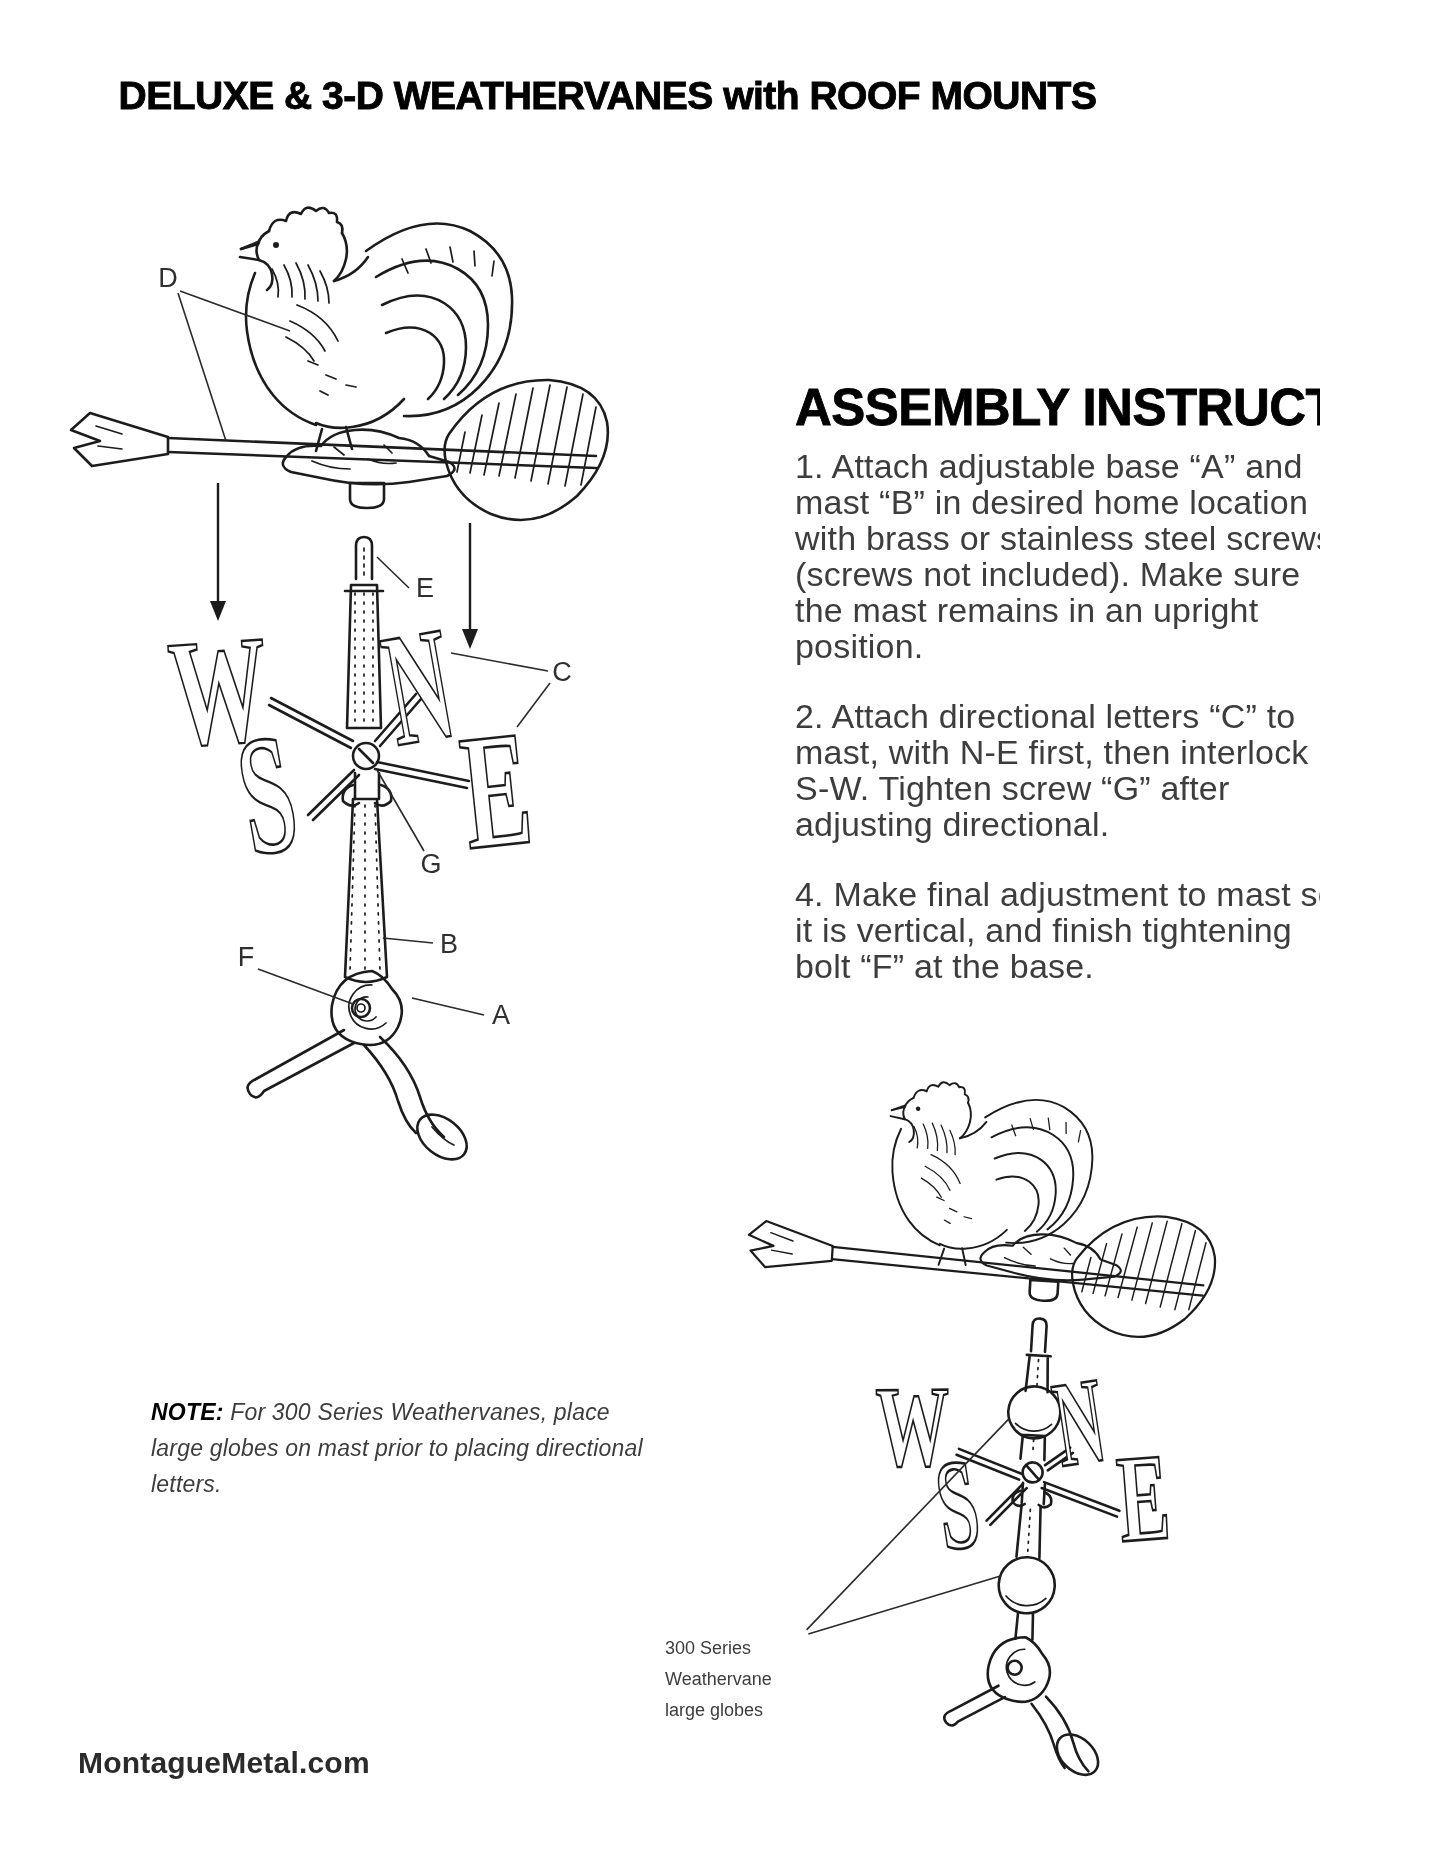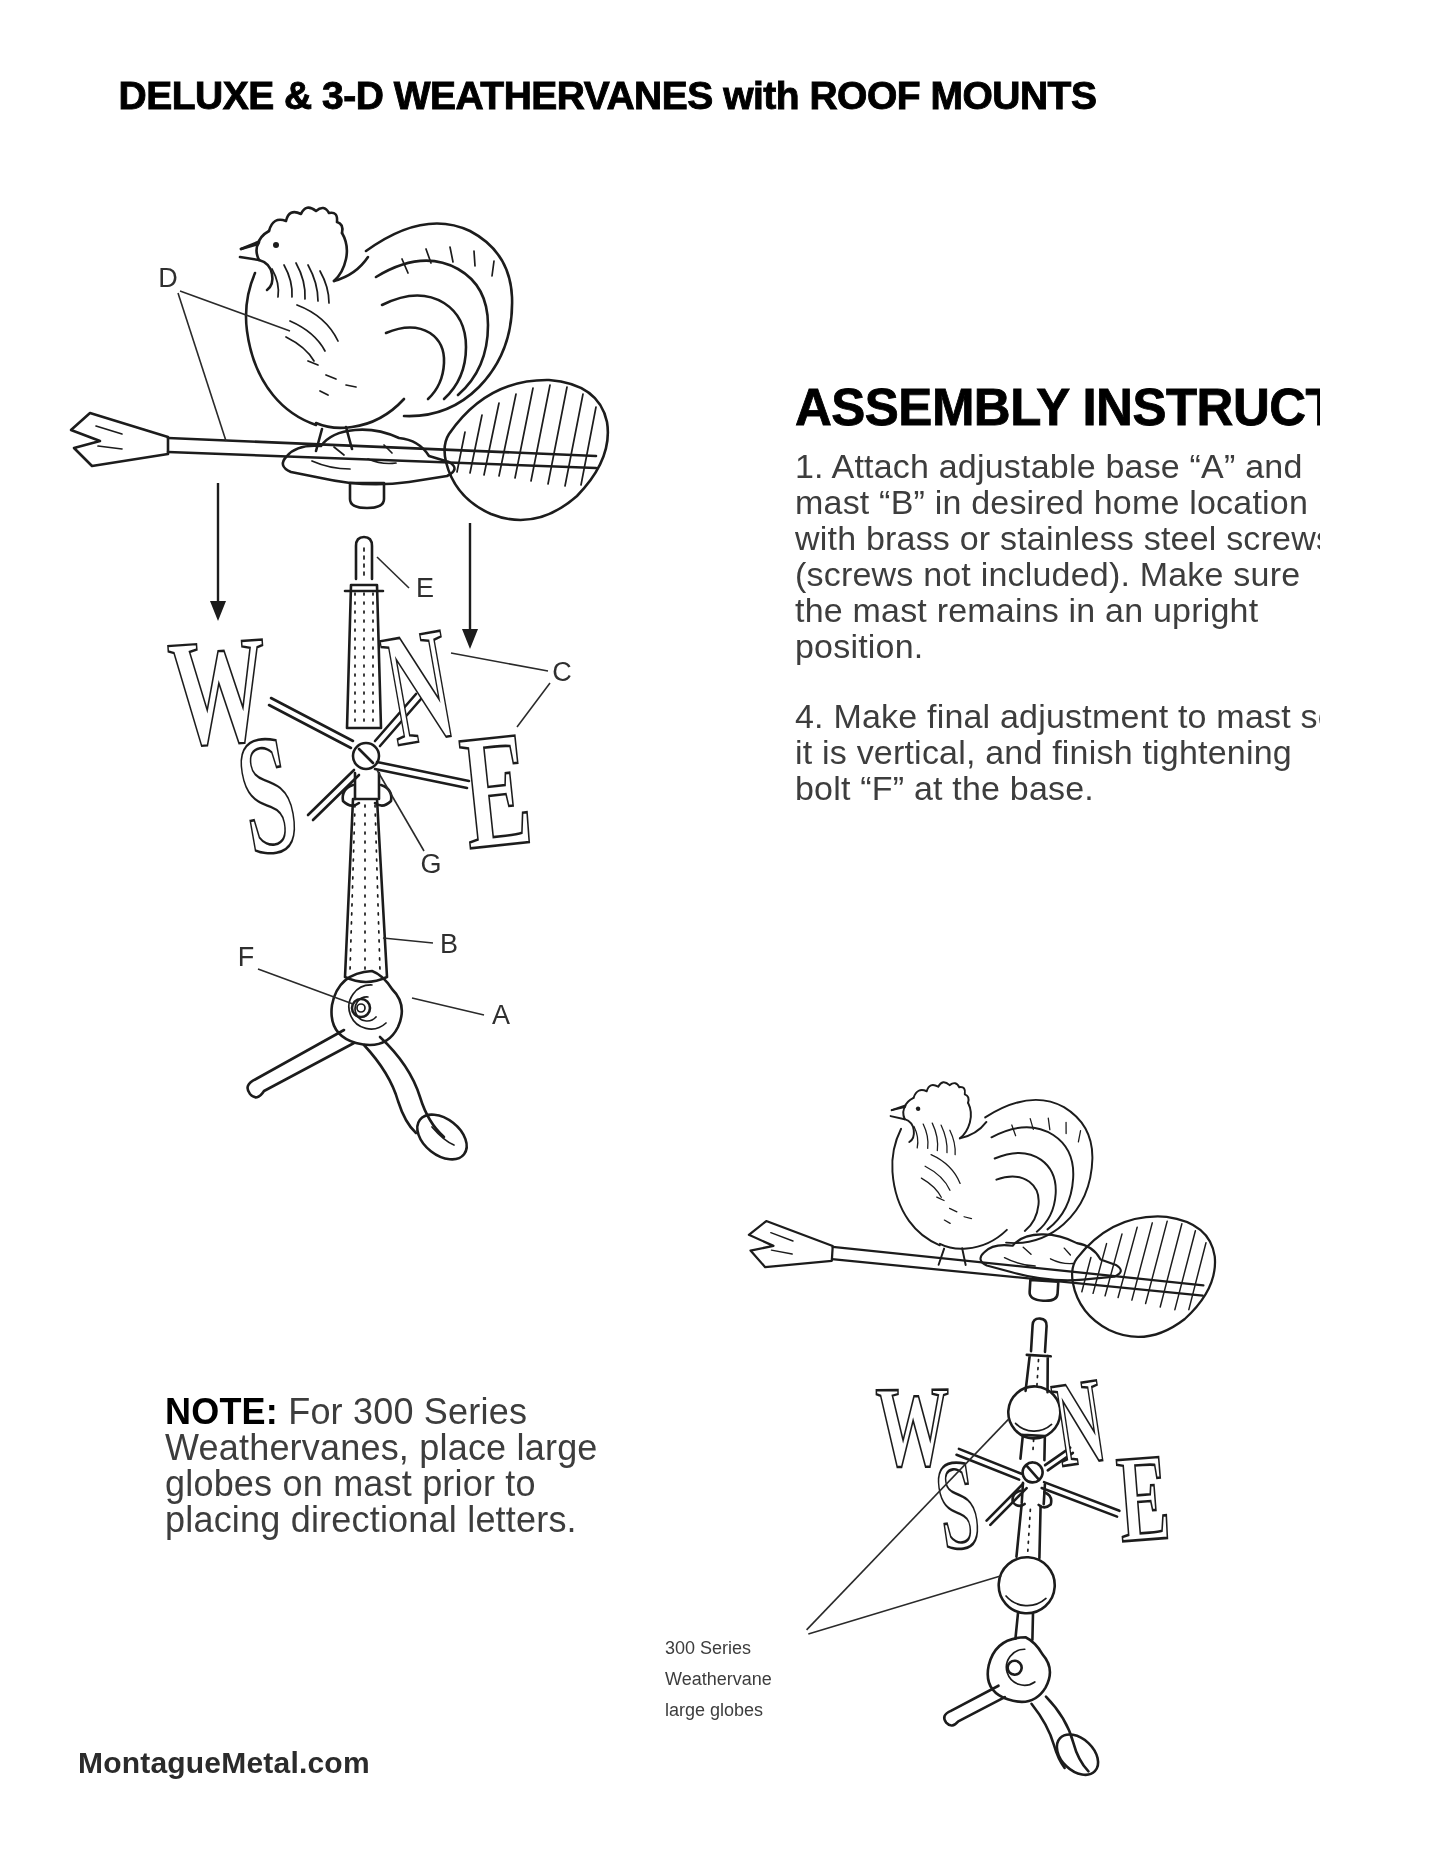--- a/index.html
+++ b/index.html
@@ -14,22 +14,22 @@
   }
   .assembly-heading{
     position:absolute;left:795px;top:378px;font-size:51px;font-weight:bold;
     letter-spacing:-0.5px;color:#000;-webkit-text-stroke:0.8px #000;white-space:nowrap;
   }
   .steps{
     position:absolute;left:795px;top:448px;width:545px;
   }
   .steps p{margin:0 0 34px 0;font-size:34px;line-height:36px;color:#3d3d3d;letter-spacing:0.2px;}
   .note-block{
-    position:absolute;left:165px;top:1394px;width:492px;
-    font-size:36px;line-height:36px;color:#3d3d3d;letter-spacing:0.2px;
+    position:absolute;left:151px;top:1394px;width:492px;
+    font-size:23px;line-height:36px;color:#3d3d3d;letter-spacing:0.2px;font-style:italic;
   }
   .note-label{font-weight:bold;color:#000;}
   .caption-300{
     position:absolute;left:665px;top:1633px;font-size:18px;line-height:31px;color:#3d3d3d;
   }
   .site-footer{
     position:absolute;left:78px;top:1746px;font-size:30px;font-weight:bold;
     color:#2b2b2b;letter-spacing:0.2px;
   }
   svg{position:absolute;overflow:visible;}
@@ -187,20 +187,21 @@
       <text class="part-label" x="381" y="688" text-anchor="middle">G</text>
       <text class="part-label" x="390" y="768">B</text>
       <text class="part-label" x="196" y="781" text-anchor="middle">F</text>
       <text class="part-label" x="442" y="839">A</text>
     </g>
   </svg>
 
   <div class="assembly-heading">ASSEMBLY INSTRUCTIONS:</div>
   <div class="steps">
     <p>1. Attach adjustable base “A” and mast “B” in desired home location with brass or stainless steel screws (screws not included). Make sure the mast remains in an upright position.</p>
+    <p>2. Attach directional letters “C” to mast, with N-E first, then interlock S-W. Tighten screw “G” after adjusting directional.</p>
     <p>4. Make final adjustment to mast so it is vertical, and finish tightening bolt “F” at the base.</p>
   </div>
 
   <div class="note-block"><span class="note-label">NOTE:</span><span> For 300 Series Weathervanes, place large globes on mast prior to placing directional letters.</span></div>
 
   <svg id="vane-300" width="600" height="740" viewBox="0 0 600 740">
     <g transform="rotate(3.5 400 280)">
       <g>
           <use href="#g-arrow" transform="translate(95,-16) scale(0.87)"></use>
         </g>

